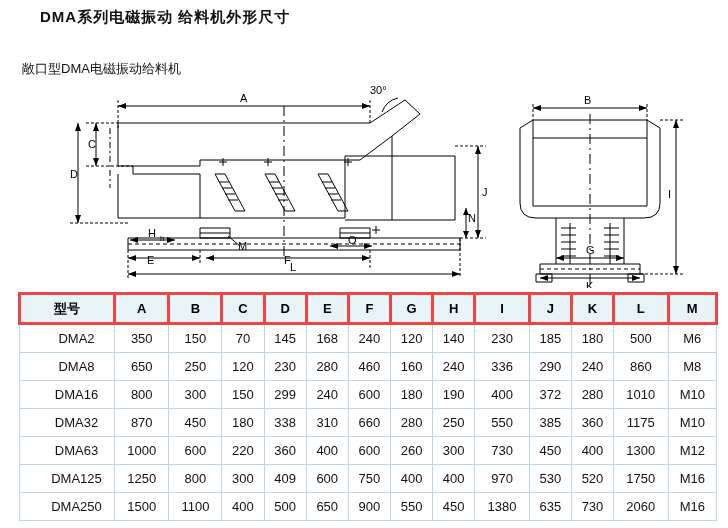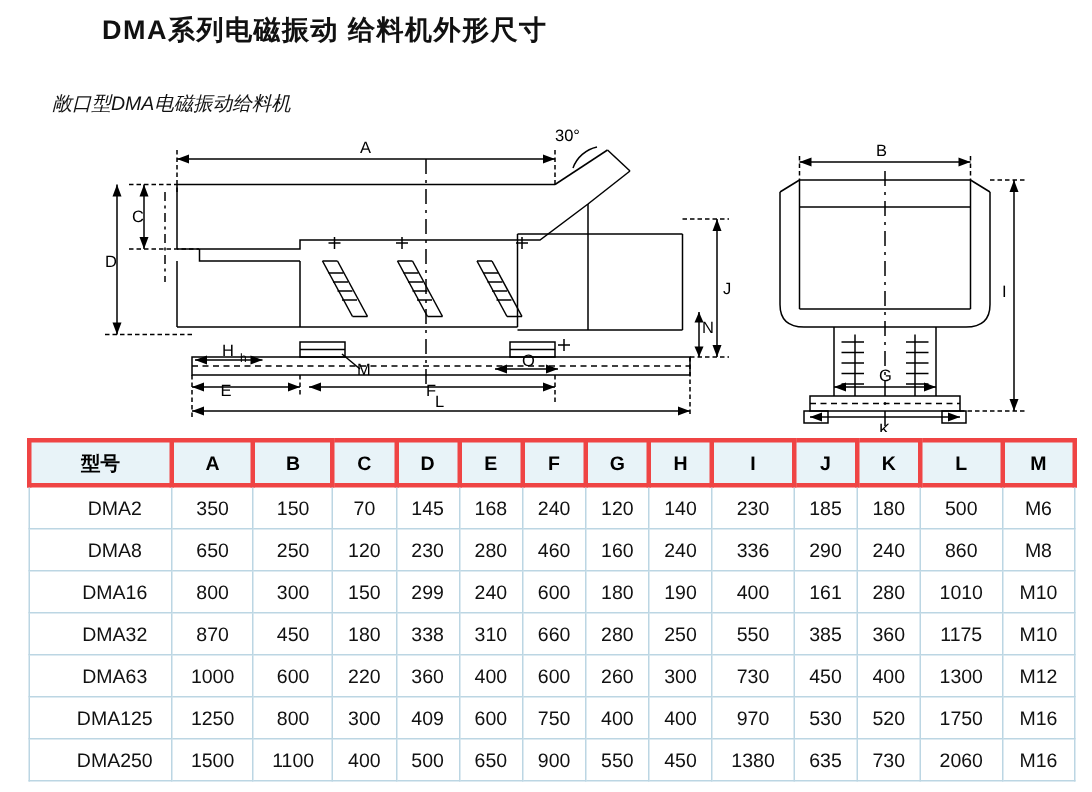--- a/index.html
+++ b/index.html
@@ -3,24 +3,24 @@
 <meta charset="utf-8">
 <style>
   html,body{margin:0;padding:0;}
   body{
     width:728px;height:528px;position:relative;overflow:hidden;
     background:#ffffff;
     font-family:"Liberation Sans","DejaVu Sans",sans-serif;
     color:#111;
   }
   .title{
-    position:absolute;left:40px;top:8px;font-size:18px;font-weight:bold;letter-spacing:1px;margin-left:28px;
+    position:absolute;left:40px;top:8px;font-size:15px;font-weight:bold;letter-spacing:1px;
   }
   .subtitle{
-    position:absolute;left:35px;top:60px;font-size:13px;font-style:italic;
+    position:absolute;left:22px;top:60px;font-size:13px;
   }
   .diagram{
     position:absolute;left:0;top:78px;width:728px;height:210px;
   }
   .tablewrap{
     position:absolute;left:18px;top:292px;width:700px;
   }
   table{
     border-collapse:collapse;width:700px;
     font-size:13px;
@@ -291,21 +291,21 @@
         <td class="model">DMA16</td>
         <td>800</td>
         <td>300</td>
         <td>150</td>
         <td>299</td>
         <td>240</td>
         <td>600</td>
         <td>180</td>
         <td>190</td>
         <td>400</td>
-        <td>161</td>
+        <td>372</td>
         <td>280</td>
         <td>1010</td>
         <td>M10</td>
       </tr>
       <tr>
         <td class="model">DMA32</td>
         <td>870</td>
         <td>450</td>
         <td>180</td>
         <td>338</td>

